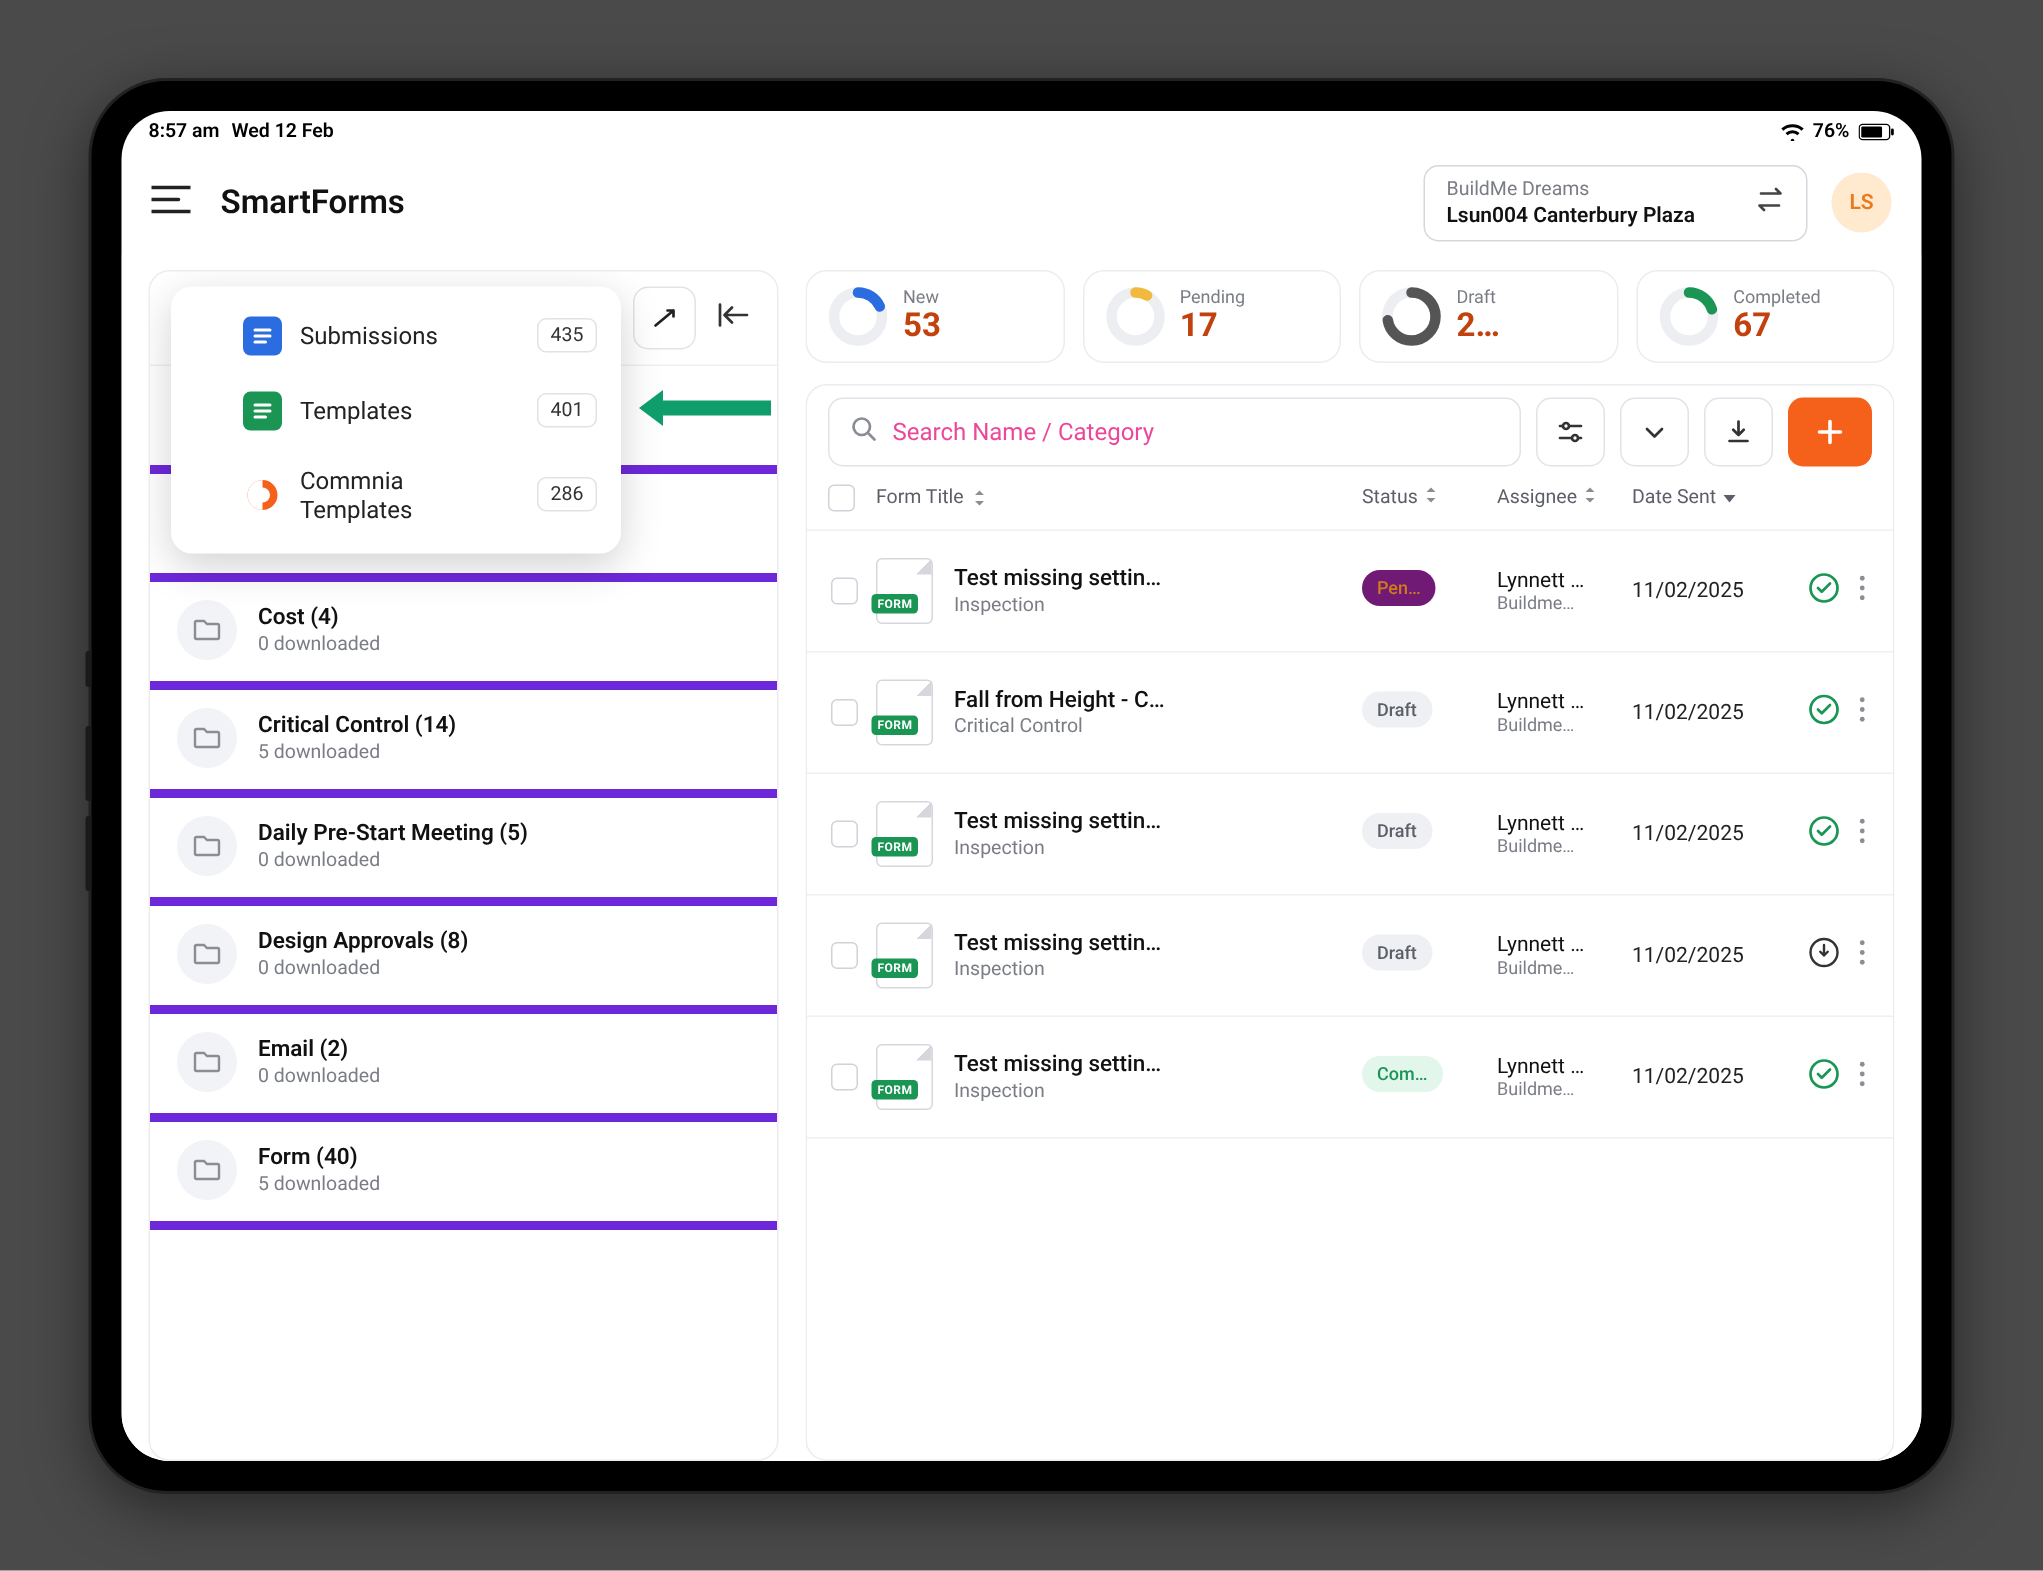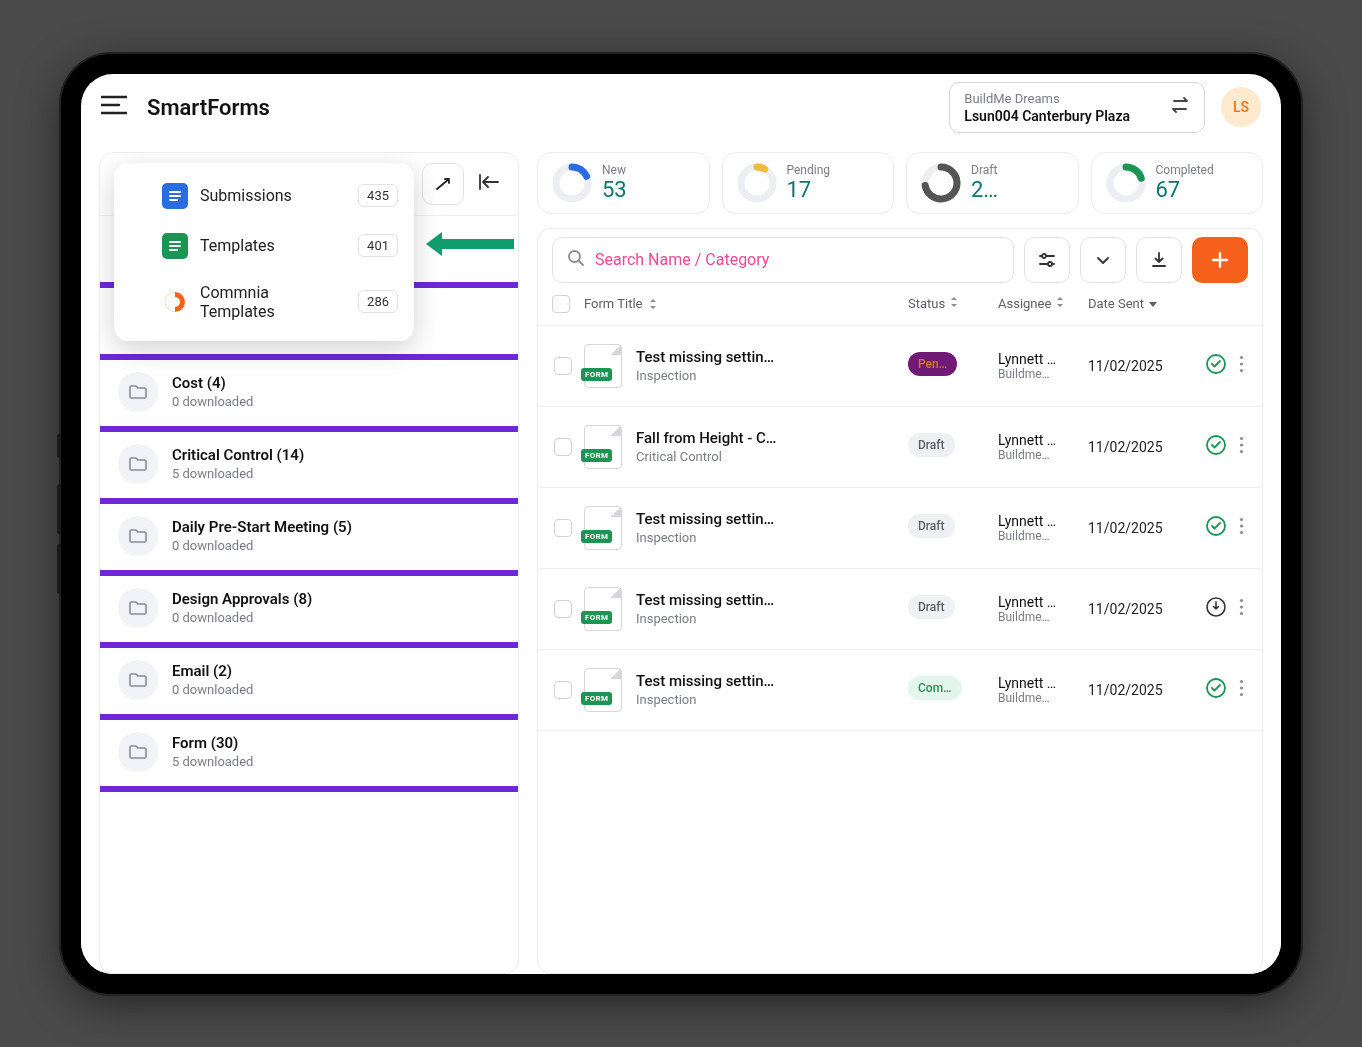--- a/index.html
+++ b/index.html
@@ -201,21 +201,21 @@
     flex: 1;
     border: 1px solid #ececf0;
     border-radius: 14px;
     padding: 10px 14px;
     display: flex;
     align-items: center;
     gap: 10px;
   }
   .donut { width: 40px; height: 40px; }
   .stat-label { font-size: 12px; color: #7a7d85; }
-  .stat-value { font-size: 22px; font-weight: 400; color: #0f766e; }
+  .stat-value { font-size: 22px; font-weight: 700; color: #c2410c; }
   .toolbar {
     display: flex;
     gap: 10px;
     align-items: center;
     padding: 8px 14px 0;
   }
   .search-box {
     flex: 1;
     height: 46px;
     border: 1px solid #e2e3e8;
@@ -338,20 +338,41 @@
 </style>
 </head>
 <body>
 
 <div class="device-frame">
   <div class="device-side-btn sb1"></div>
   <div class="device-side-btn sb2"></div>
   <div class="device-side-btn sb3"></div>
   <div class="screen">
 
+    <div class="status-bar">
+      <div class="status-left">
+        <span>8:57 am</span>
+        <span>Wed 12 Feb</span>
+      </div>
+      <div class="status-right">
+        <span class="wifi-icon">
+          <svg width="16" height="12" viewBox="0 0 16 12">
+              <path d="M8 10.5a1.2 1.2 0 100 2.4 1.2 1.2 0 000-2.4zM3.3 6.6a7.2 7.2 0 019.4 0l-1.4 1.5a5.1 5.1 0 00-6.6 0L3.3 6.6zM.5 3.6a11.4 11.4 0 0115 0L14 5.1a9.3 9.3 0 00-12 0L.5 3.6z" fill="#000"></path>
+            </svg>
+        </span>
+        <span>76%</span>
+        <span class="battery-icon">
+          <svg width="24" height="12" viewBox="0 0 26 12">
+              <rect x="0.5" y="0.5" width="22" height="11" rx="2.5" fill="none" stroke="#000"></rect>
+              <rect x="2" y="2" width="15" height="8" rx="1" fill="#000"></rect>
+              <rect x="23.5" y="3.5" width="2" height="5" rx="1" fill="#000"></rect>
+            </svg>
+        </span>
+      </div>
+    </div>
 
     <div class="app">
 
       <div class="app-header">
         <div class="header-left">
           <div class="menu-btn">
             <svg width="26" height="20" viewBox="0 0 26 20">
                 <path d="M0 2h26M0 10h18M0 18h26" stroke="#222" stroke-width="2.4" stroke-linecap="round"></path>
               </svg>
           </div>
@@ -506,21 +527,21 @@
       <div class="folder-sub">0 downloaded</div>
     </div>
               </div>
               <div class="folder-row">
     <div class="folder-icon">
       <svg width="20" height="16" viewBox="0 0 20 16">
                     <path d="M2 3a1 1 0 011-1h5l2 2h7a1 1 0 011 1v8a1 1 0 01-1 1H3a1 1 0 01-1-1V3z" fill="none" stroke="#8a8d95" stroke-width="1.6"></path>
                   </svg>
     </div>
     <div>
-      <div class="folder-name">Form (30)</div>
+      <div class="folder-name">Form (40)</div>
       <div class="folder-sub">5 downloaded</div>
     </div>
               </div>
             </div>
         </div>
 
         <div class="right-panel">
           <div class="stats-row" id="stats-row">
               <div class="stat-card">
     <svg class="donut" viewBox="0 0 40 40">

